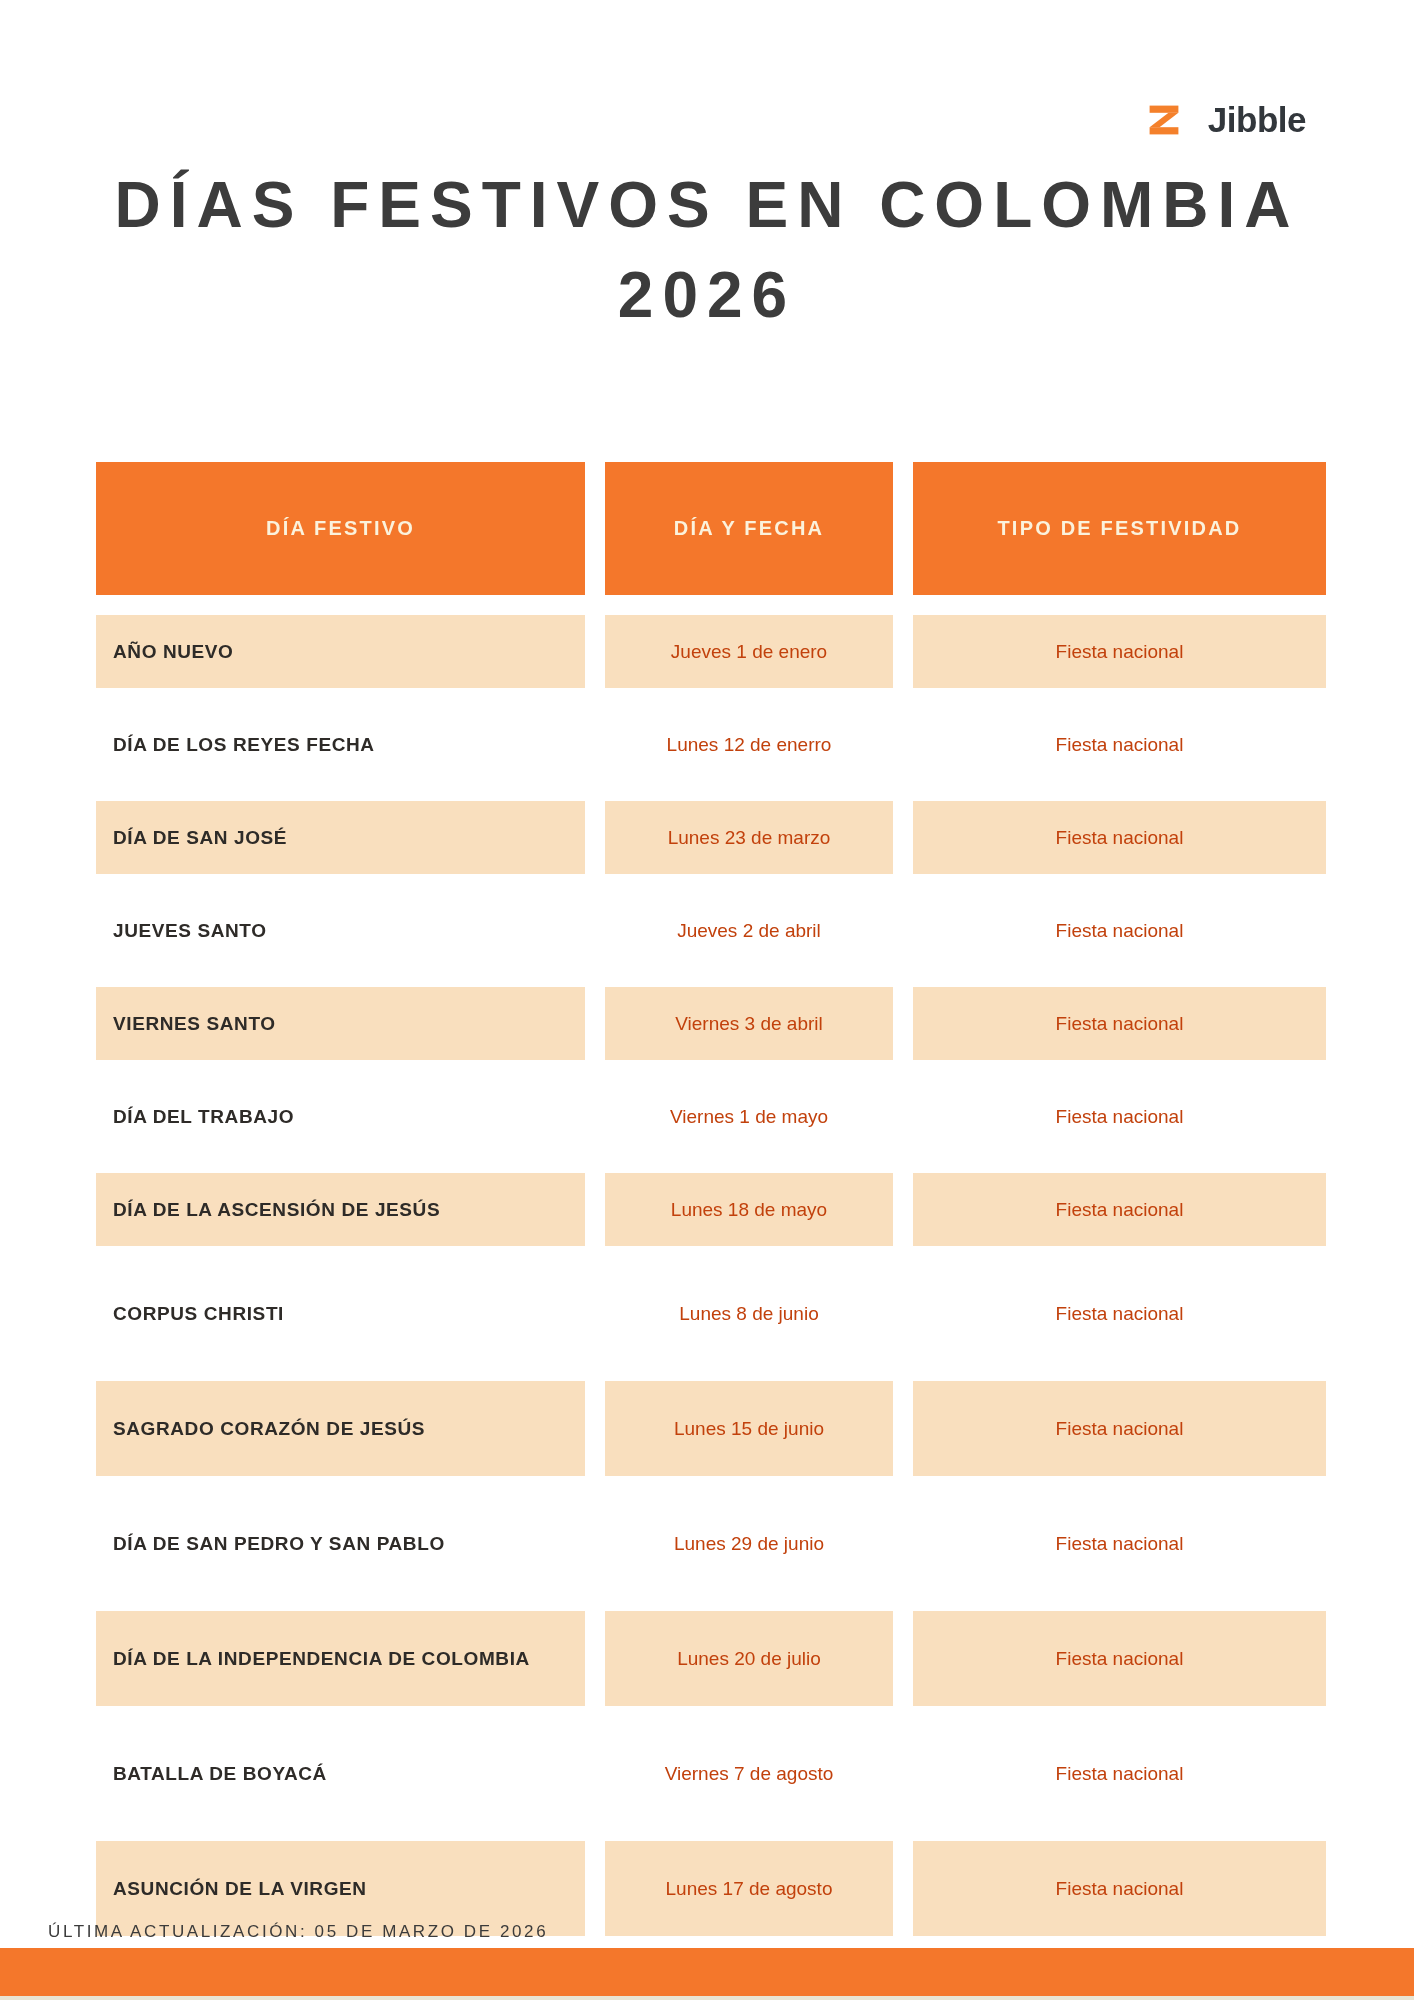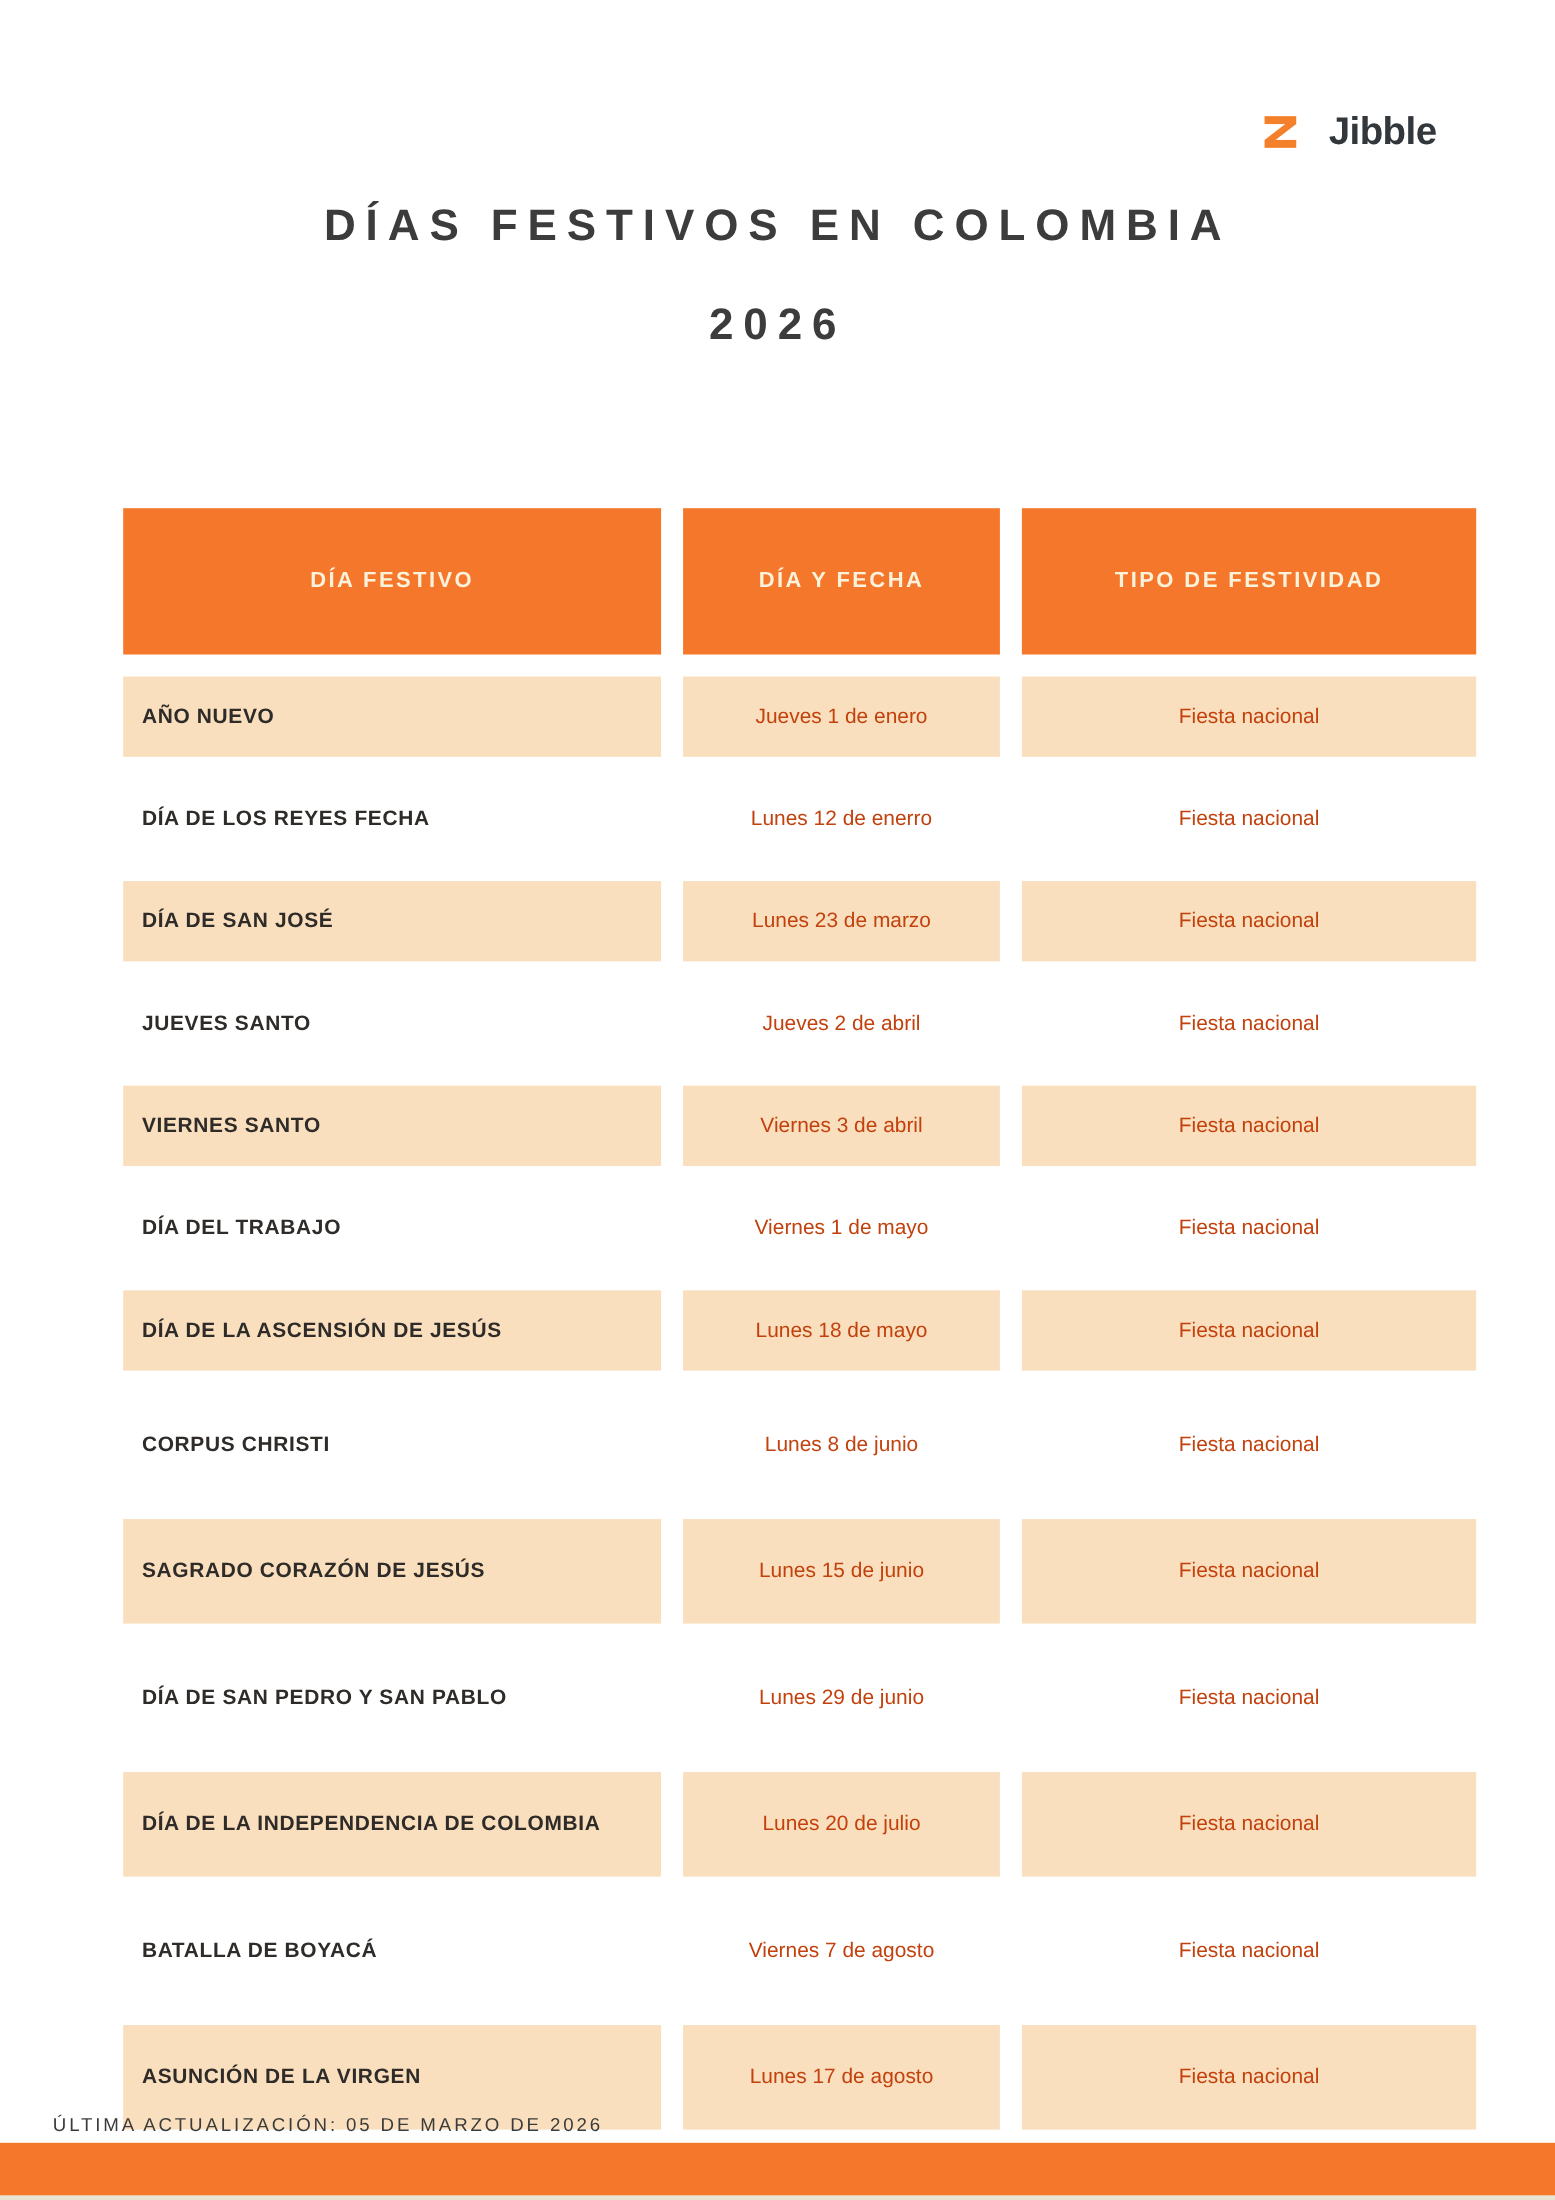--- a/index.html
+++ b/index.html
@@ -9,26 +9,26 @@
   }
 
   
   .logo{position:absolute;top:100px;right:108px;display:flex;align-items:center;gap:26px;}
   .logo svg{display:block;}
   .logo .brand{font-size:35px;font-weight:bold;color:#32373c;letter-spacing:-0.5px;}
 
   
   .title{
     position:absolute;top:160px;left:0;width:100%;text-align:center;
-    color:#3c3c3c;font-weight:bold;font-size:40px;letter-spacing:9px;line-height:90px;
+    color:#3c3c3c;font-weight:bold;font-size:64px;letter-spacing:9px;line-height:90px;
   }
 
   
   .holiday-table{
-    position:absolute;left:112px;top:462px;width:1198px;
+    position:absolute;left:96px;top:462px;width:1198px;
     display:grid;grid-template-columns:489px 288px 413px;
     column-gap:4px;row-gap:3px;gap:20px;
   }
   .hcell{
     height:133px;background:#f4772b;color:#fbf2dc;
     display:flex;align-items:center;justify-content:center;
     font-size:20px;font-weight:bold;letter-spacing:2.2px;
   }
   .cell{display:flex;align-items:center;color:#c2410c;font-size:19px;}
   .cell.short{height:73px;}

